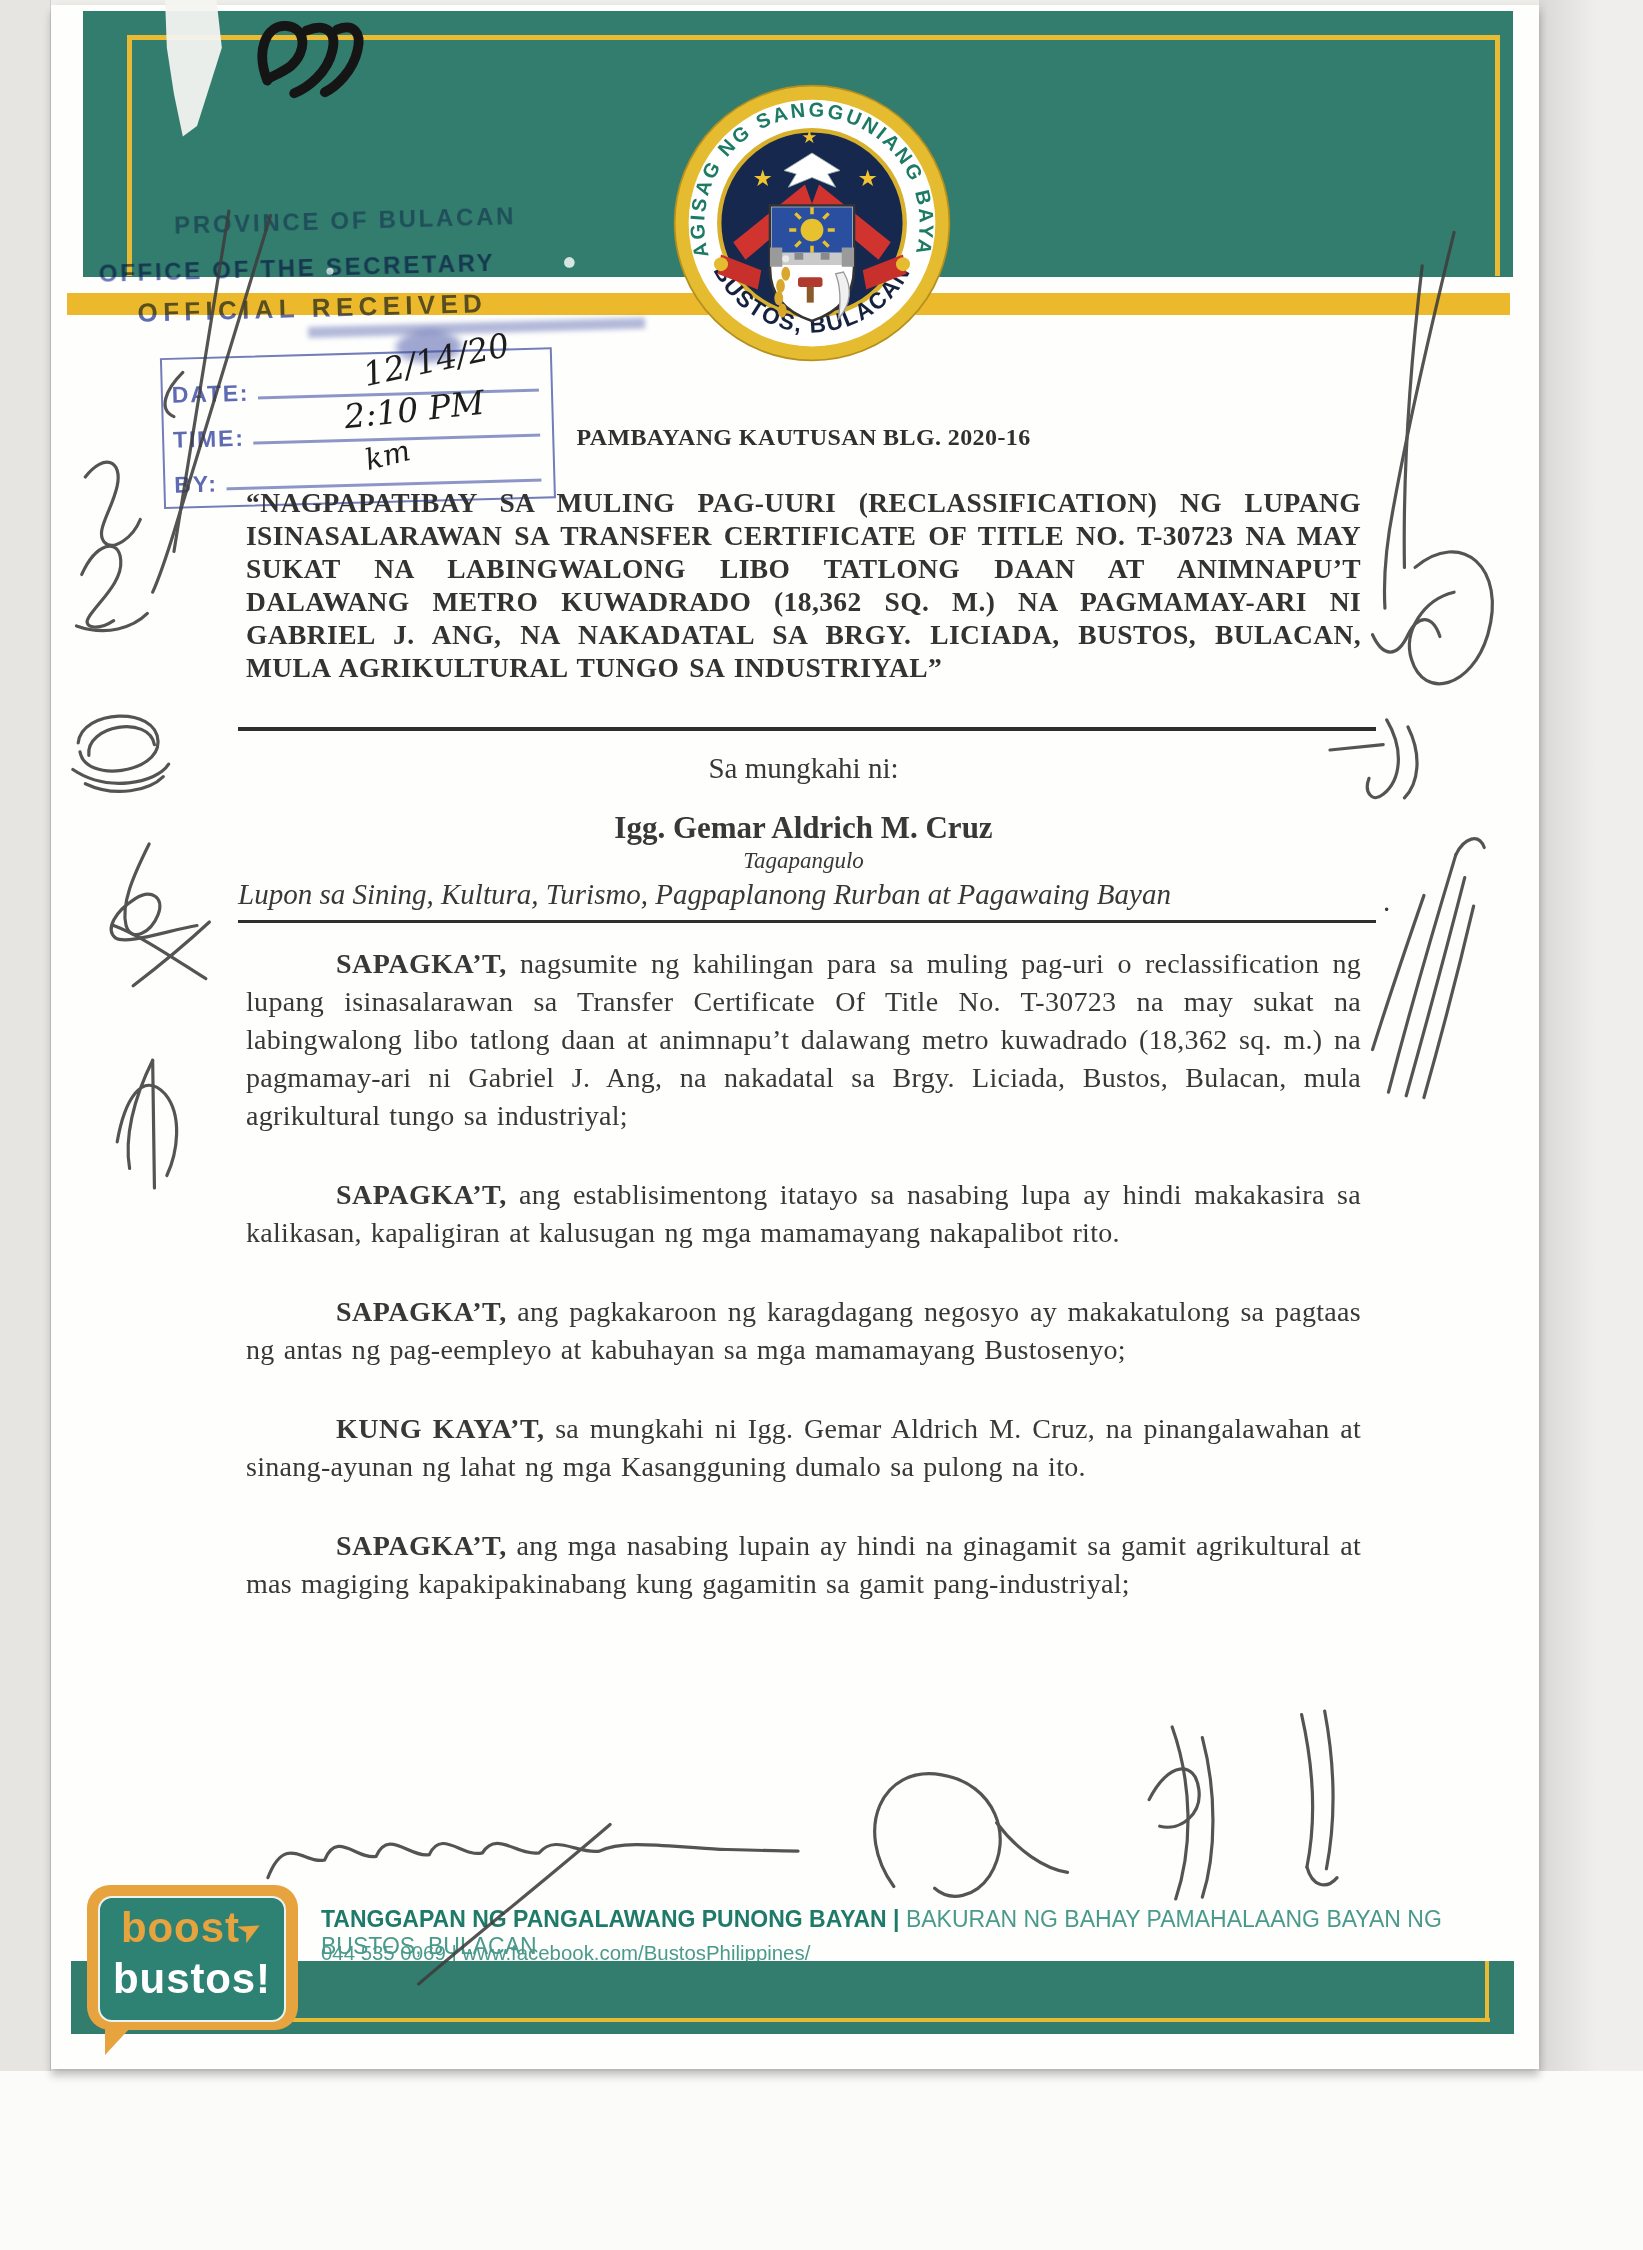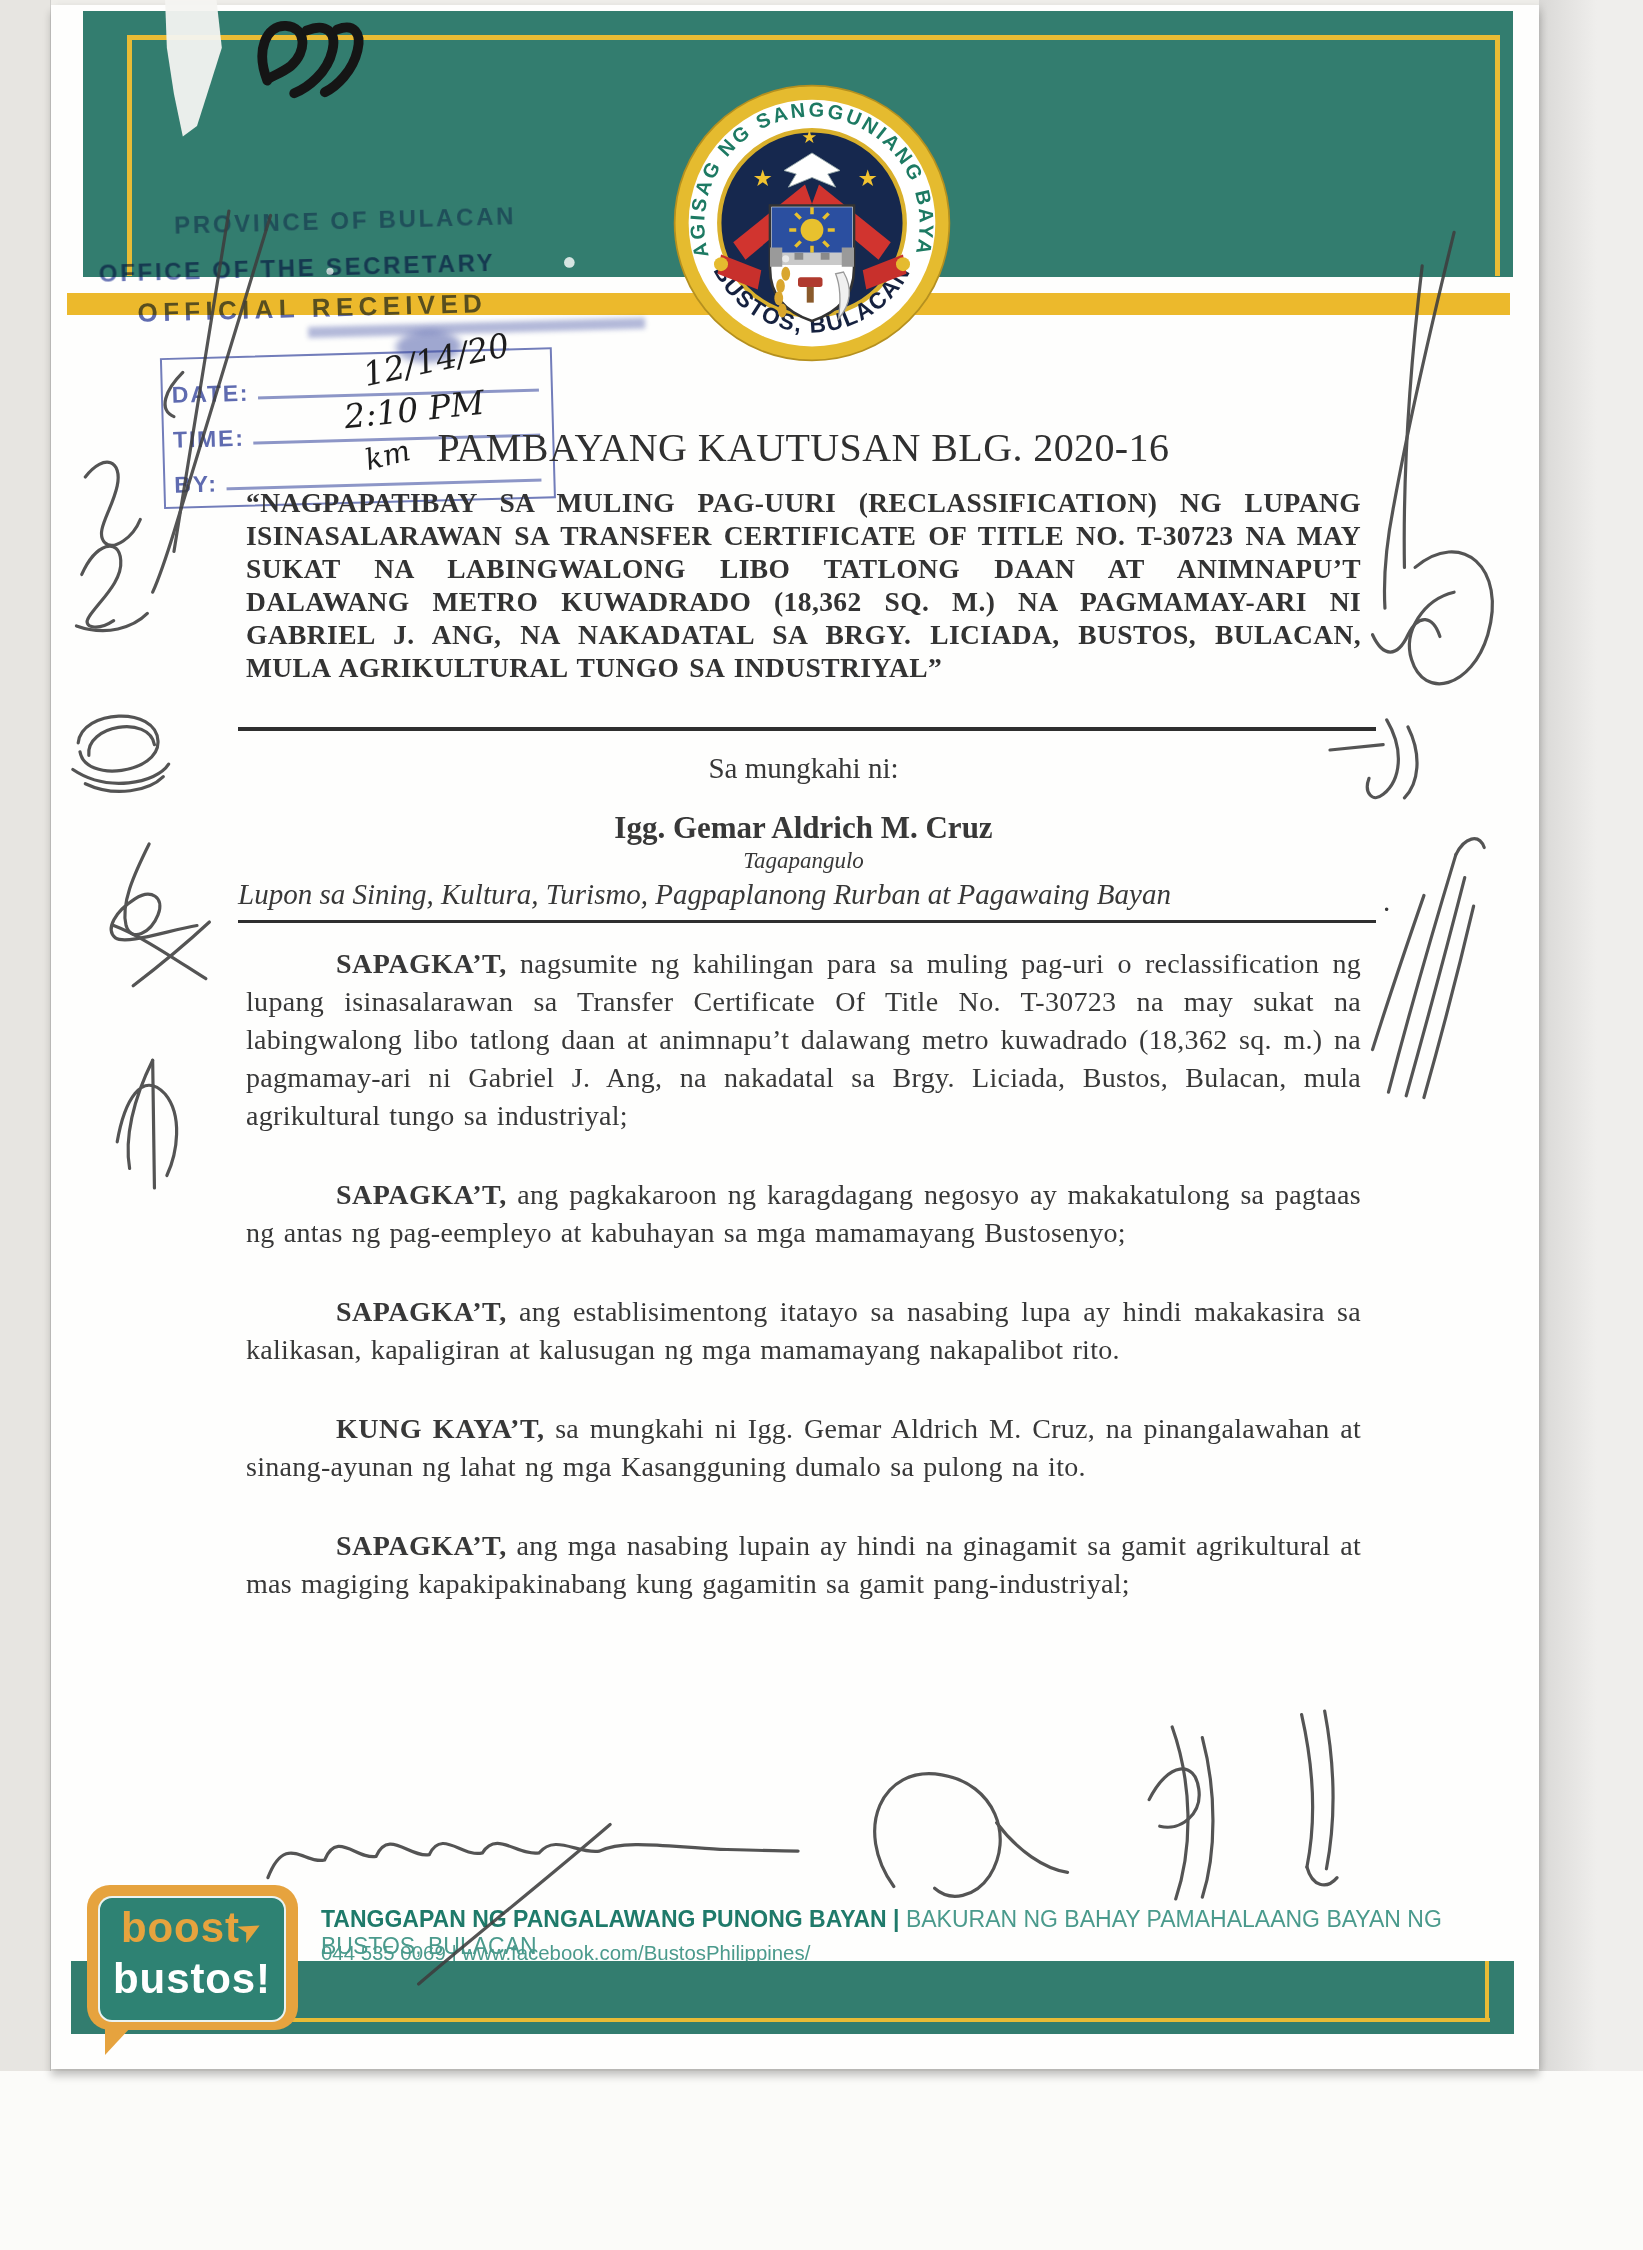--- a/index.html
+++ b/index.html
@@ -38,21 +38,21 @@
   .stamp .box{left:64px;top:153px;width:392px;height:151px;border:2.7px solid rgba(67,82,165,.75);padding:3.5px 8.9px;box-sizing:border-box;}
   .stamp .row{display:flex;align-items:flex-end;height:45px;}
   .stamp .lab{font-size:23px;font-weight:bold;letter-spacing:1.8px;opacity:.85;}
   .stamp .line{flex:1;border-bottom:3.5px solid rgba(67,82,165,.6);margin:0 3.5px 7px 8.9px;filter:blur(0.6px);}
   .hand{font-family:"DejaVu Serif",serif;font-style:italic;color:#1d1d1d;}
   .hw-date{left:362px;top:340px;font-size:33px;transform:rotate(-12deg);}
   .hw-time{left:344px;top:390px;font-size:33px;transform:rotate(-6deg);}
   .hw-by{left:365px;top:438px;font-size:29px;transform:rotate(-14deg);}
   
   .doc{color:#383838;}
-  .title{left:246px;top:424px;width:1115px;text-align:center;font-size:40px;font-weight:normal;letter-spacing:0.4px;color:#303030;}
+  .title{left:246px;top:424px;width:1115px;text-align:center;font-size:24px;font-weight:bold;letter-spacing:0.4px;color:#303030;}
   .subject{left:246px;top:486px;width:1115px;font-size:27.5px;font-weight:bold;line-height:33px;
            text-align:justify;letter-spacing:0.4px;word-spacing:2.7px;color:#333;}
   .rule-top{left:238px;top:727px;width:1138px;height:3.5px;background:#2f2f2f;}
   .intro{left:246px;top:752px;width:1115px;text-align:center;font-size:29px;}
   .sname{left:246px;top:810px;width:1115px;text-align:center;font-size:31px;font-weight:bold;}
   .srole{left:246px;top:848px;width:1115px;text-align:center;font-size:23px;font-style:italic;}
   .committee{left:238px;top:878px;width:1138px;text-align:left;font-size:29px;font-style:italic;
              padding-bottom:8.9px;border-bottom:3.5px solid #2f2f2f;}
   .cdot{left:1383px;top:885px;font-size:29px;}
   .bodytext{left:246px;top:945px;width:1115px;font-size:28px;line-height:38px;text-align:justify;
@@ -183,22 +183,22 @@
   <div class="abs doc subject">“NAGPAPATIBAY SA MULING PAG-UURI (RECLASSIFICATION) NG LUPANG ISINASALARAWAN SA TRANSFER CERTIFICATE OF TITLE NO. T-30723 NA MAY SUKAT NA LABINGWALONG LIBO TATLONG DAAN AT ANIMNAPU’T DALAWANG METRO KUWADRADO (18,362 SQ. M.) NA PAGMAMAY-ARI NI GABRIEL J. ANG, NA NAKADATAL SA BRGY. LICIADA, BUSTOS, BULACAN, MULA AGRIKULTURAL TUNGO SA INDUSTRIYAL”</div>
   <div class="abs rule-top"></div>
   <div class="abs doc intro">Sa mungkahi ni:</div>
   <div class="abs doc sname">Igg. Gemar Aldrich M. Cruz</div>
   <div class="abs doc srole">Tagapangulo</div>
   <div class="abs doc committee">Lupon sa Sining, Kultura, Turismo, Pagpaplanong Rurban at Pagawaing Bayan</div>
   <div class="abs doc cdot">.</div>
 
   <div class="abs doc bodytext">
     <p><b>SAPAGKA’T,</b><span> nagsumite ng kahilingan para sa muling pag-uri o reclassification ng lupang isinasalarawan sa Transfer Certificate Of Title No. T-30723 na may sukat na labingwalong libo tatlong daan at animnapu’t dalawang metro kuwadrado (18,362 sq. m.) na pagmamay-ari ni Gabriel J. Ang, na nakadatal sa Brgy. Liciada, Bustos, Bulacan, mula agrikultural tungo sa industriyal;</span></p>
+    <p><b>SAPAGKA’T,</b><span> ang establisimentong itatayo sa nasabing lupa ay hindi makakasira sa kalikasan, kapaligiran at kalusugan ng mga mamamayang nakapalibot rito.</span></p>
     <p><b>SAPAGKA’T,</b><span> ang pagkakaroon ng karagdagang negosyo ay makakatulong sa pagtaas ng antas ng pag-eempleyo at kabuhayan sa mga mamamayang Bustosenyo;</span></p>
-    <p><b>SAPAGKA’T,</b><span> ang establisimentong itatayo sa nasabing lupa ay hindi makakasira sa kalikasan, kapaligiran at kalusugan ng mga mamamayang nakapalibot rito.</span></p>
     <p><b>KUNG KAYA’T,</b><span> sa mungkahi ni Igg. Gemar Aldrich M. Cruz, na pinangalawahan at sinang-ayunan ng lahat ng mga Kasangguning dumalo sa pulong na ito.</span></p>
     <p><b>SAPAGKA’T,</b><span> ang mga nasabing lupain ay hindi na ginagamit sa gamit agrikultural at mas magiging kapakipakinabang kung gagamitin sa gamit pang-industriyal;</span></p>
   </div>
 
   <div class="abs logo"></div>
   <div class="abs logo-tail"></div>
   <div class="abs logo-inner">
     <span class="logo-boost"><span>boost</span><span class="logo-arrow">➤</span></span>
     <span class="logo-bustos">bustos!</span>
   </div>

